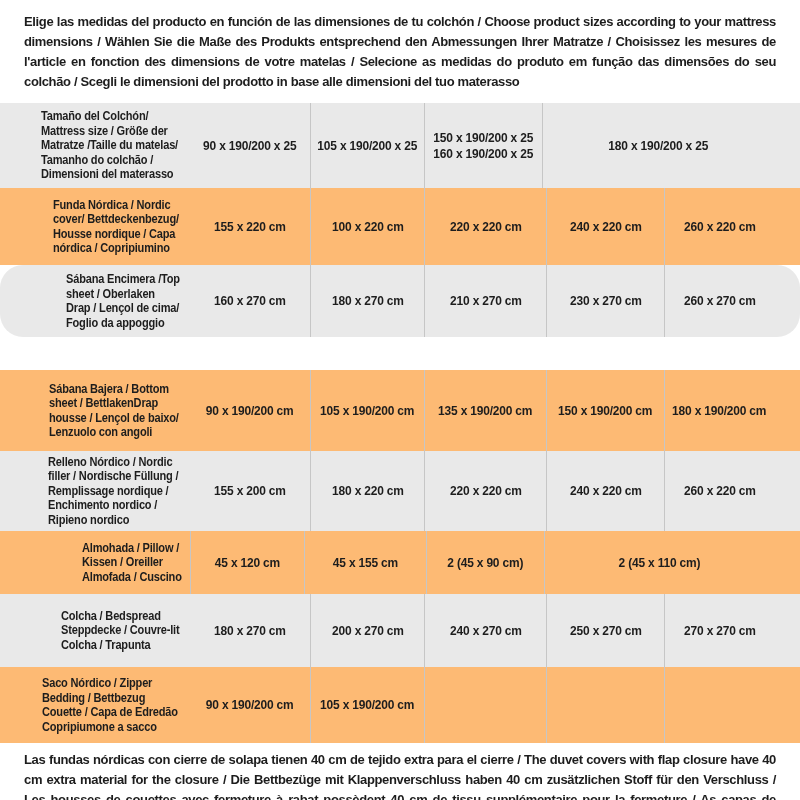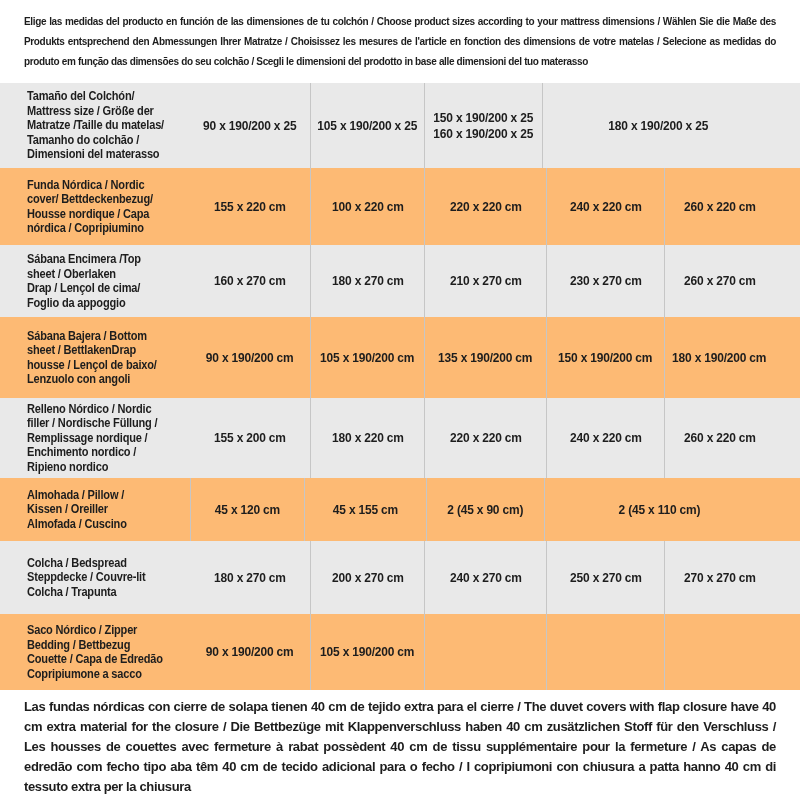--- a/index.html
+++ b/index.html
@@ -7,39 +7,39 @@
   body {
     font-family: "Liberation Sans", sans-serif;
     font-weight: bold;
     color: #1d1d1d;
     width: 800px;
     height: 800px;
     overflow: hidden;
   }
   .intro {
     margin: 12px 24px 11px 24px;
-    font-size: 10px;
+    font-size: 13px;
     line-height: 20px;
     letter-spacing: -0.35px;
     text-align: justify;
   }
   .note {
     margin: 7px 24px 0 24px;
     font-size: 13px;
     line-height: 20px;
     letter-spacing: -0.35px;
     text-align: justify;
   }
   .size-table { width: 800px; }
   .row { display: flex; width: 800px; background: #fdba74; }
   .row:nth-child(odd) { background: #e9e9e9; }
   .row:nth-child(1) { height: 85px; }
   .row:nth-child(2) { height: 77px; }
-  .row:nth-child(3) { height: 72px; }
-  .row:nth-child(4) { height: 81px; }
+  .row:nth-child(3) { height: 72px; border-radius: 23px; }
+  .row:nth-child(4) { height: 81px; margin-top: 33px; }
   .row:nth-child(5) { height: 80px; }
   .row:nth-child(6) { height: 63px; }
   .row:nth-child(7) { height: 73px; }
   .row:nth-child(8) { height: 76px; }
   .cell {
     display: flex;
     align-items: center;
     justify-content: center;
     height: 100%;
   }
@@ -48,21 +48,21 @@
     white-space: pre-line;
     text-align: center;
     font-size: 13px;
     line-height: 16px;
     letter-spacing: -0.2px;
     transform: scaleX(0.92);
     transform-origin: center center;
   }
   .cell.label {
     width: 190px;
-    justify-content: flex-start;
+    justify-content: flex-end;
     padding-left: 27px;
   }
   .cell.label .txt {
     text-align: left;
     font-size: 12px;
     line-height: 14.5px;
     transform-origin: left center;
   }
   .cell.v1 { width: 120px; }
   .cell.v2 { width: 114px; }

